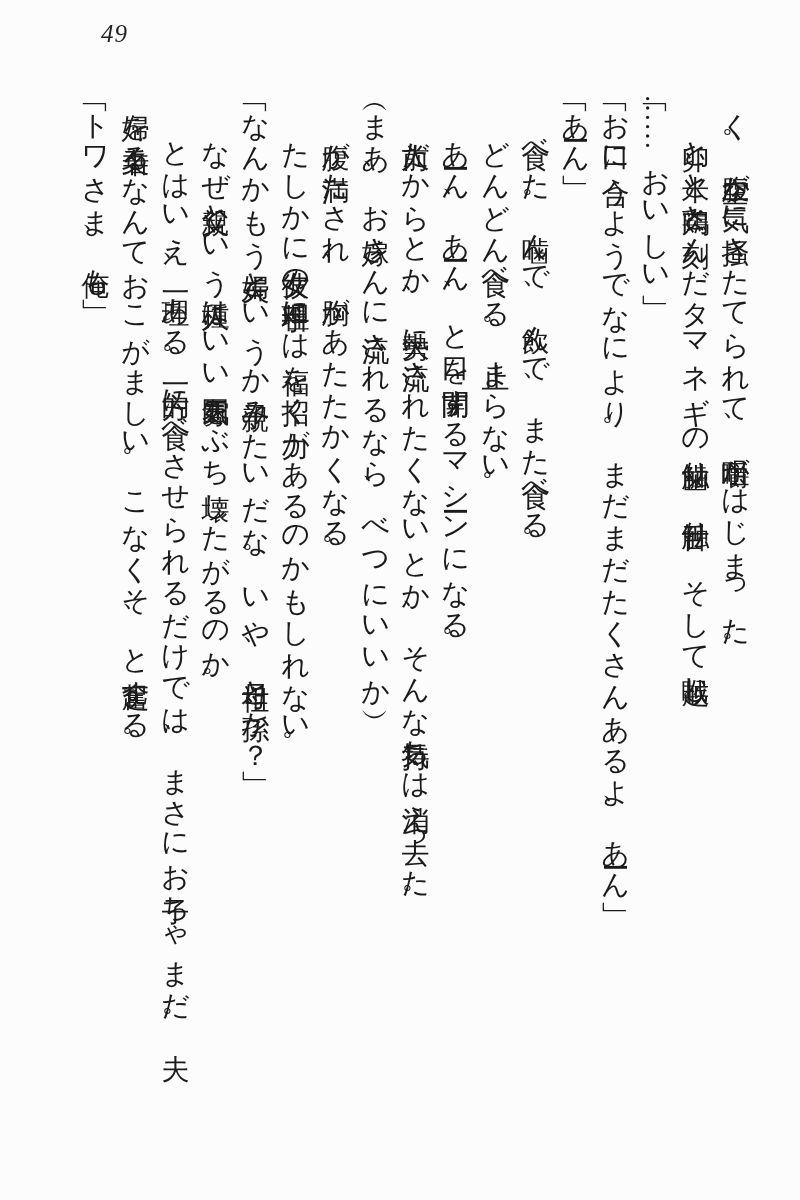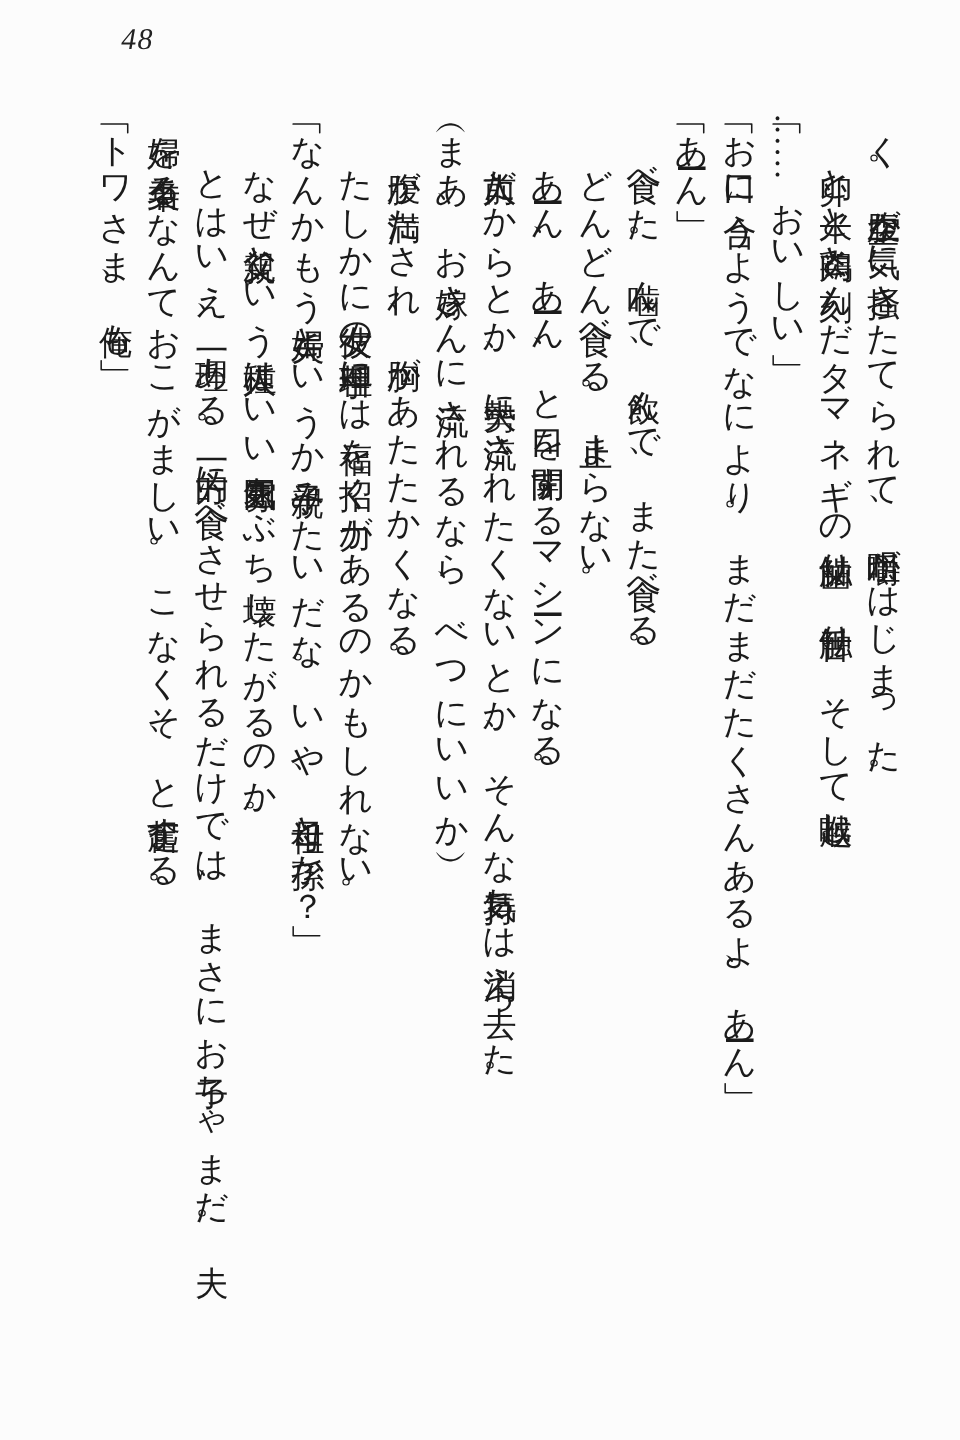--- a/index.html
+++ b/index.html
@@ -45,21 +45,21 @@
   }
   .col.indent {
     text-indent: 28px;       
   }
 </style>
 </head>
 <body>
 
 <div class="book-page">
 
-  <div class="page-number">48</div>
+  <div class="page-number">49</div>
 
   <main class="text-area">
       <div class="col">く。空腹が一気に掻きたてられて、咀嚼がはじまった。</div>
       <div class="col indent">卵と米と鶏肉と刻んだタマネギの歯触り、舌触り、そして喉越し。</div>
       <div class="col">「……おいしい」</div>
       <div class="col">「お口に合うようでなにより。まだまだたくさんあるよ、あーん」</div>
       <div class="col">「あーん」</div>
       <div class="col indent">食べた。噛んで、飲んで、また食べる。</div>
       <div class="col indent">どんどん食べる。止まらない。</div>
       <div class="col indent">あーん、あーん、と口を開閉するマシーンになる。</div>

